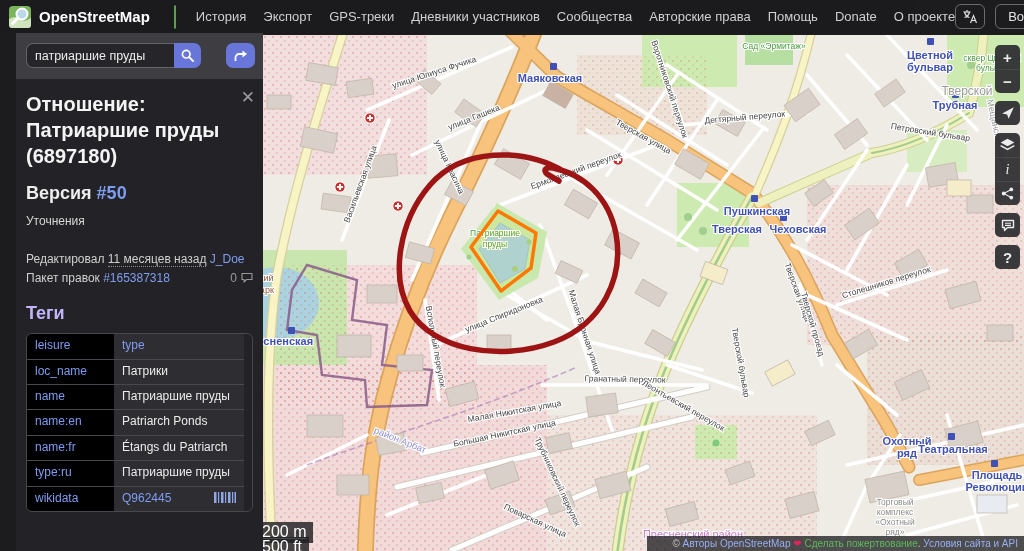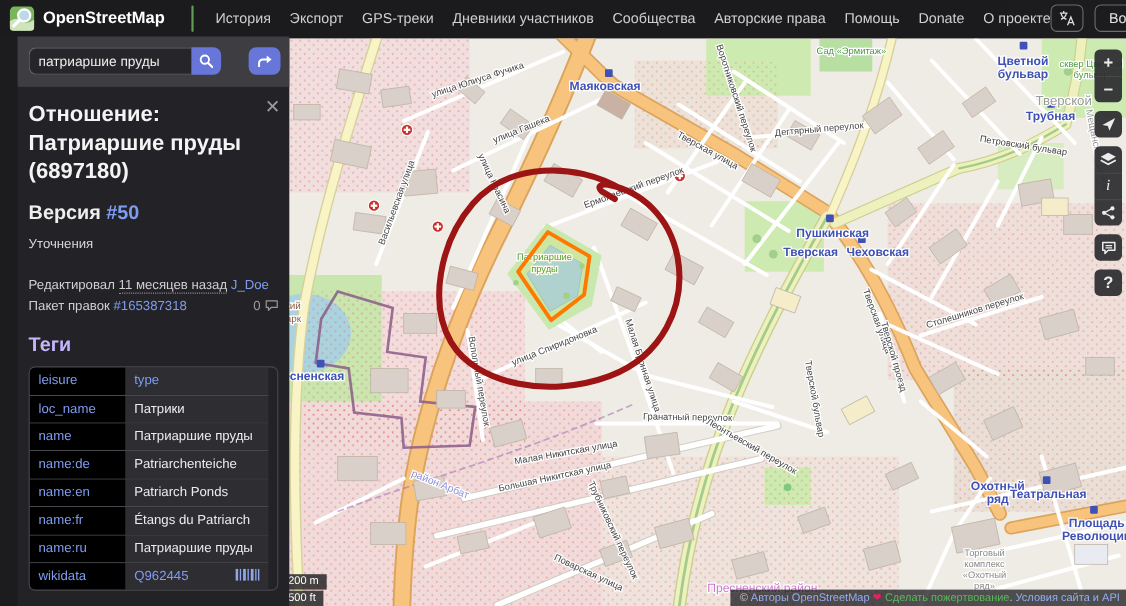--- a/index.html
+++ b/index.html
@@ -55,23 +55,23 @@
   td.k { width:87px; background:#000000; color:#8fa6e8; flex:none; }
   td.v { width:130px; background:#2d2d32; color:#ececec; display:flex; align-items:flex-start; }
   td.v.lnk { color:#8fa6e8; }
   .wd-icn { margin-left:auto; margin-top:2px; }
 
   
   .map { position:absolute; left:247px; top:35px; width:777px; height:516px; background:#efece5;
     overflow:hidden; }
   .map svg.base { position:absolute; left:0; top:0; }
   .scalebox { position:absolute; left:8px; background:rgba(32,32,34,.82); color:#fff;
-    font-size:10px; padding:1px 7px 2px 7px; z-index:5; }
+    font-size:16px; padding:1px 7px 2px 7px; z-index:5;text-decoration:underline; }
   .attrib { position:absolute; right:0; bottom:0; height:15px; background:rgba(15,15,18,.72);
-    color:#c4c4c4; font-size:10px; line-height:15px; padding:0 6px 0 8px; z-index:5; white-space:nowrap; }
+    color:#c4c4c4; font-size:10px; line-height:15px; padding:0 6px 0 25px; z-index:5; white-space:nowrap; }
   .attrib .lnk { color:#97aef2; }
   .attrib .donate { color:#5cb85c; }
   .attrib .heart { color:#e0245e; }
 
   .map-controls { position:absolute; right:4px; top:10px; z-index:6; display:flex;
     flex-direction:column; gap:8px; }
   .ctl-group { background:rgba(42,42,46,.92); border-radius:5px; overflow:hidden; }
   .ctl { width:25px; height:24px; display:flex; align-items:center; justify-content:center;
     color:#ececec; font-size:15px; cursor:pointer; }
   .ctl + .ctl { border-top:1px solid rgba(255,255,255,.08); }
@@ -182,33 +182,29 @@
           </tr>
       <tr>
         <td class="k"><a class="link">loc_name</a></td>
         <td class="v">Патрики</td>
           </tr>
       <tr>
         <td class="k"><a class="link">name</a></td>
         <td class="v">Патриаршие пруды</td>
           </tr>
       <tr>
-        <td class="k"><a class="link">name:de</a></td>
-        <td class="v">Patriarchenteiche</td>
-          </tr>
-      <tr>
         <td class="k"><a class="link">name:en</a></td>
         <td class="v">Patriarch Ponds</td>
           </tr>
       <tr>
         <td class="k"><a class="link">name:fr</a></td>
         <td class="v">Étangs du Patriarch</td>
           </tr>
       <tr>
-        <td class="k"><a class="link">name:ru</a></td>
+        <td class="k"><a class="link">type:ru</a></td>
         <td class="v">Патриаршие пруды</td>
           </tr>
       <tr>
         <td class="k"><a class="link">wikidata</a></td>
         <td class="v lnk">
               <a class="link">Q962445</a>
           <svg class="wd-icn" width="22" height="11" viewBox="0 0 22 11">
             <g fill="#8fa6e8">
                   <rect x="0" width="2.5" height="11"></rect>
                   <rect x="4" width="1.2" height="11"></rect>

